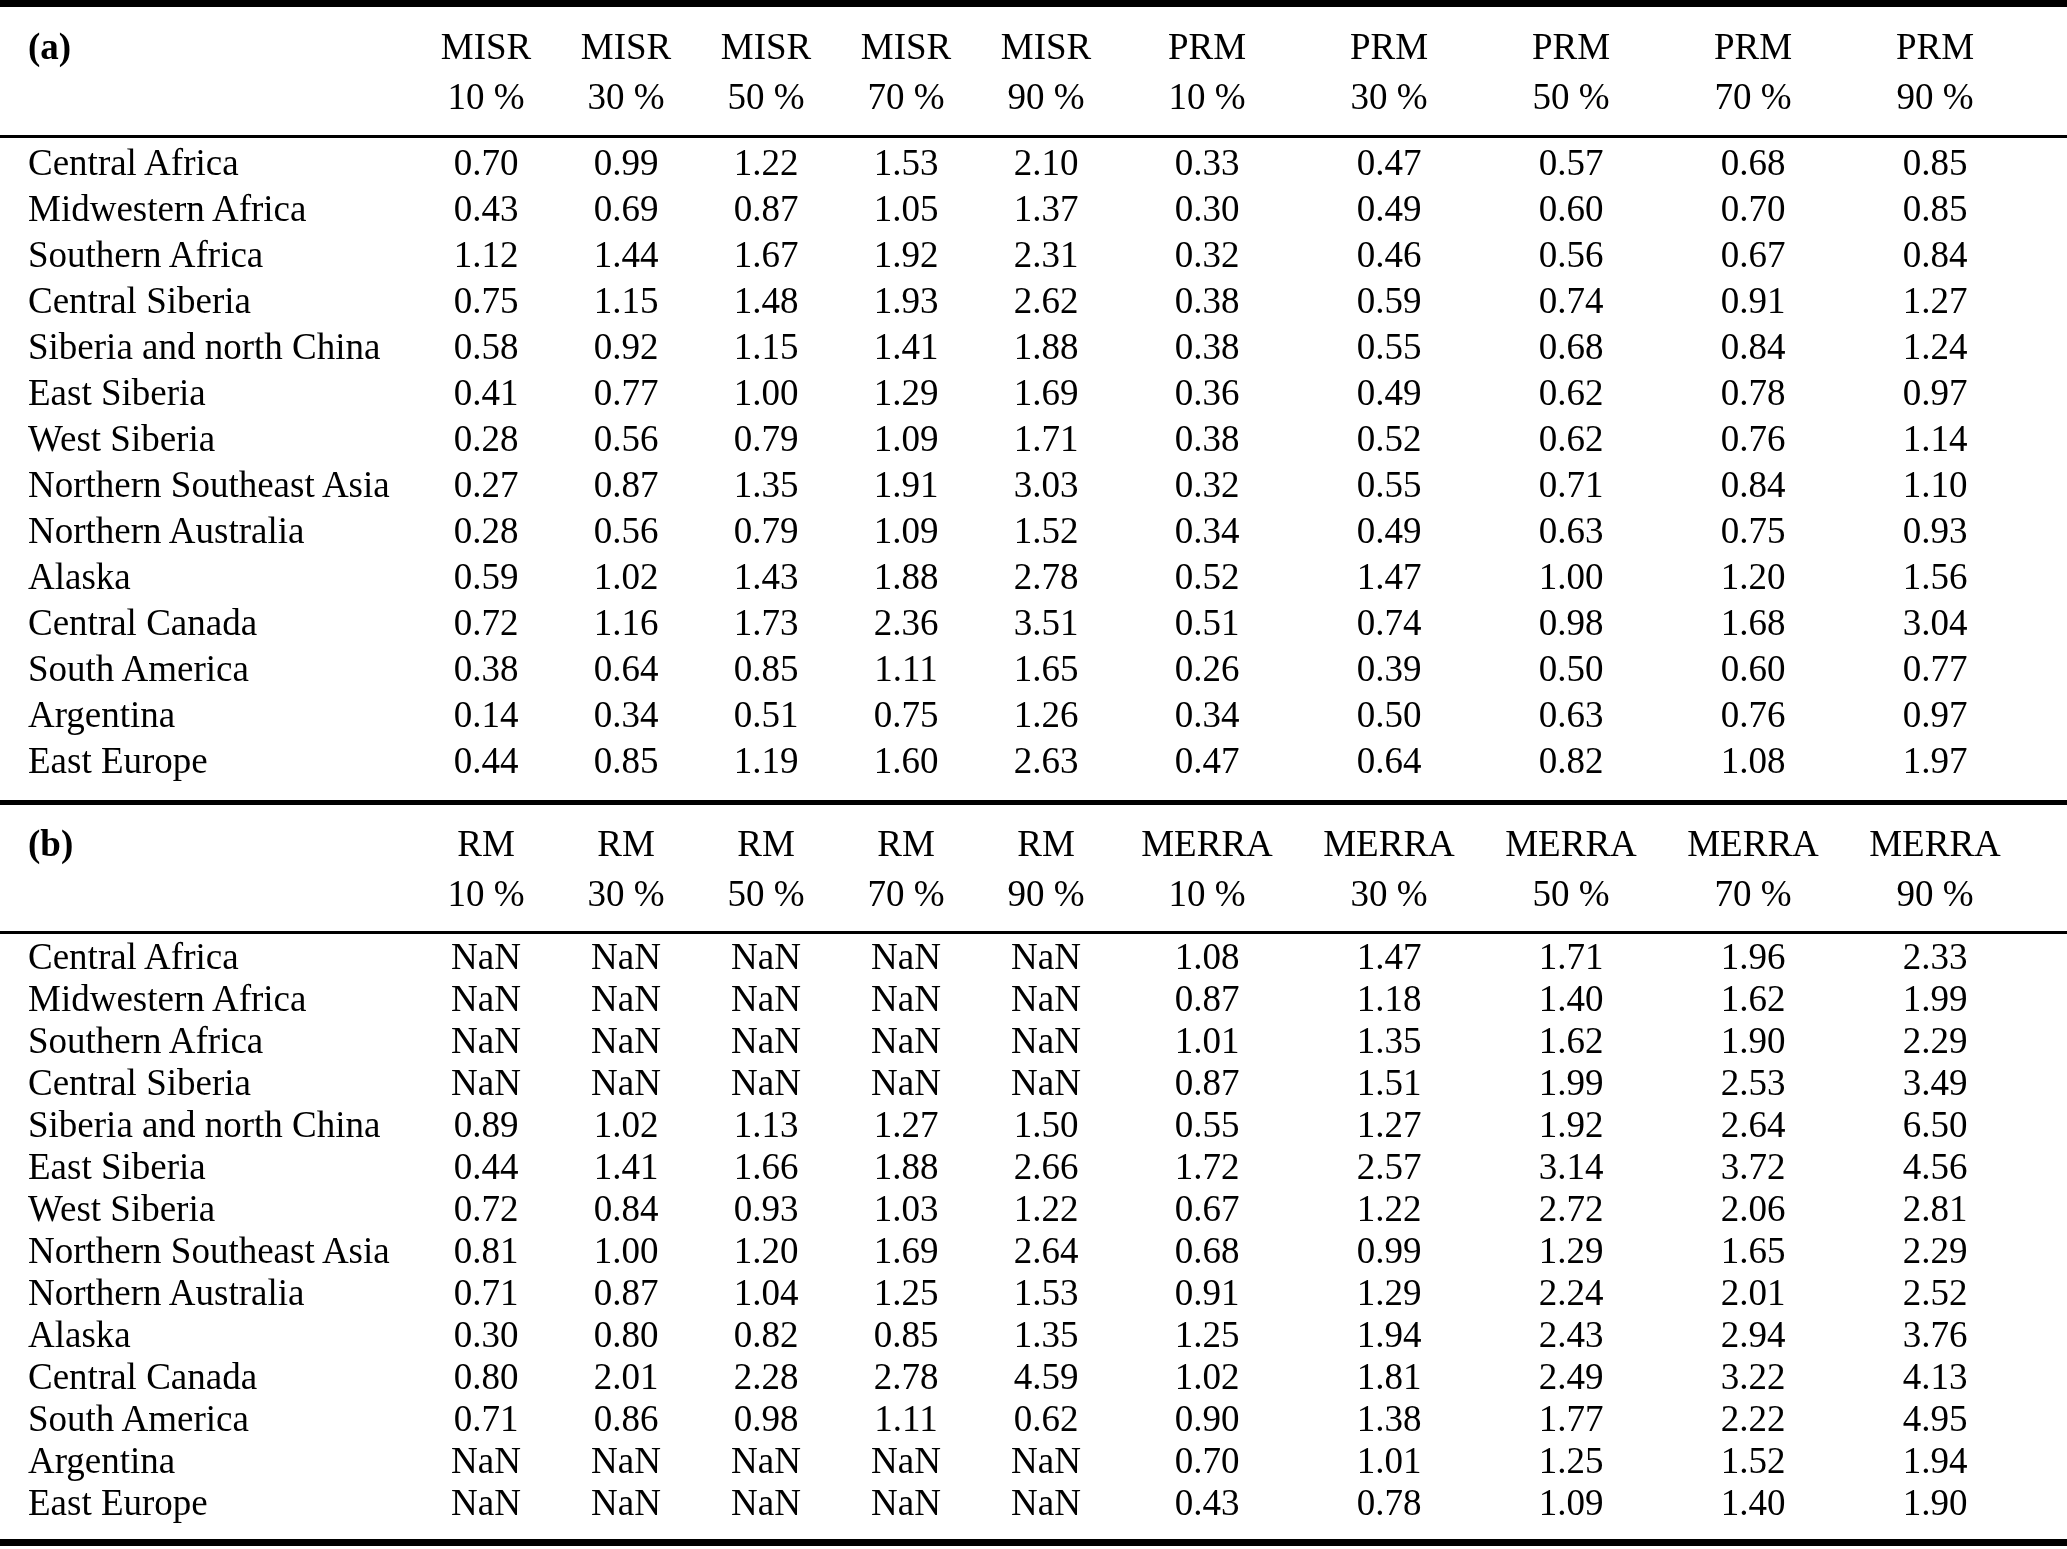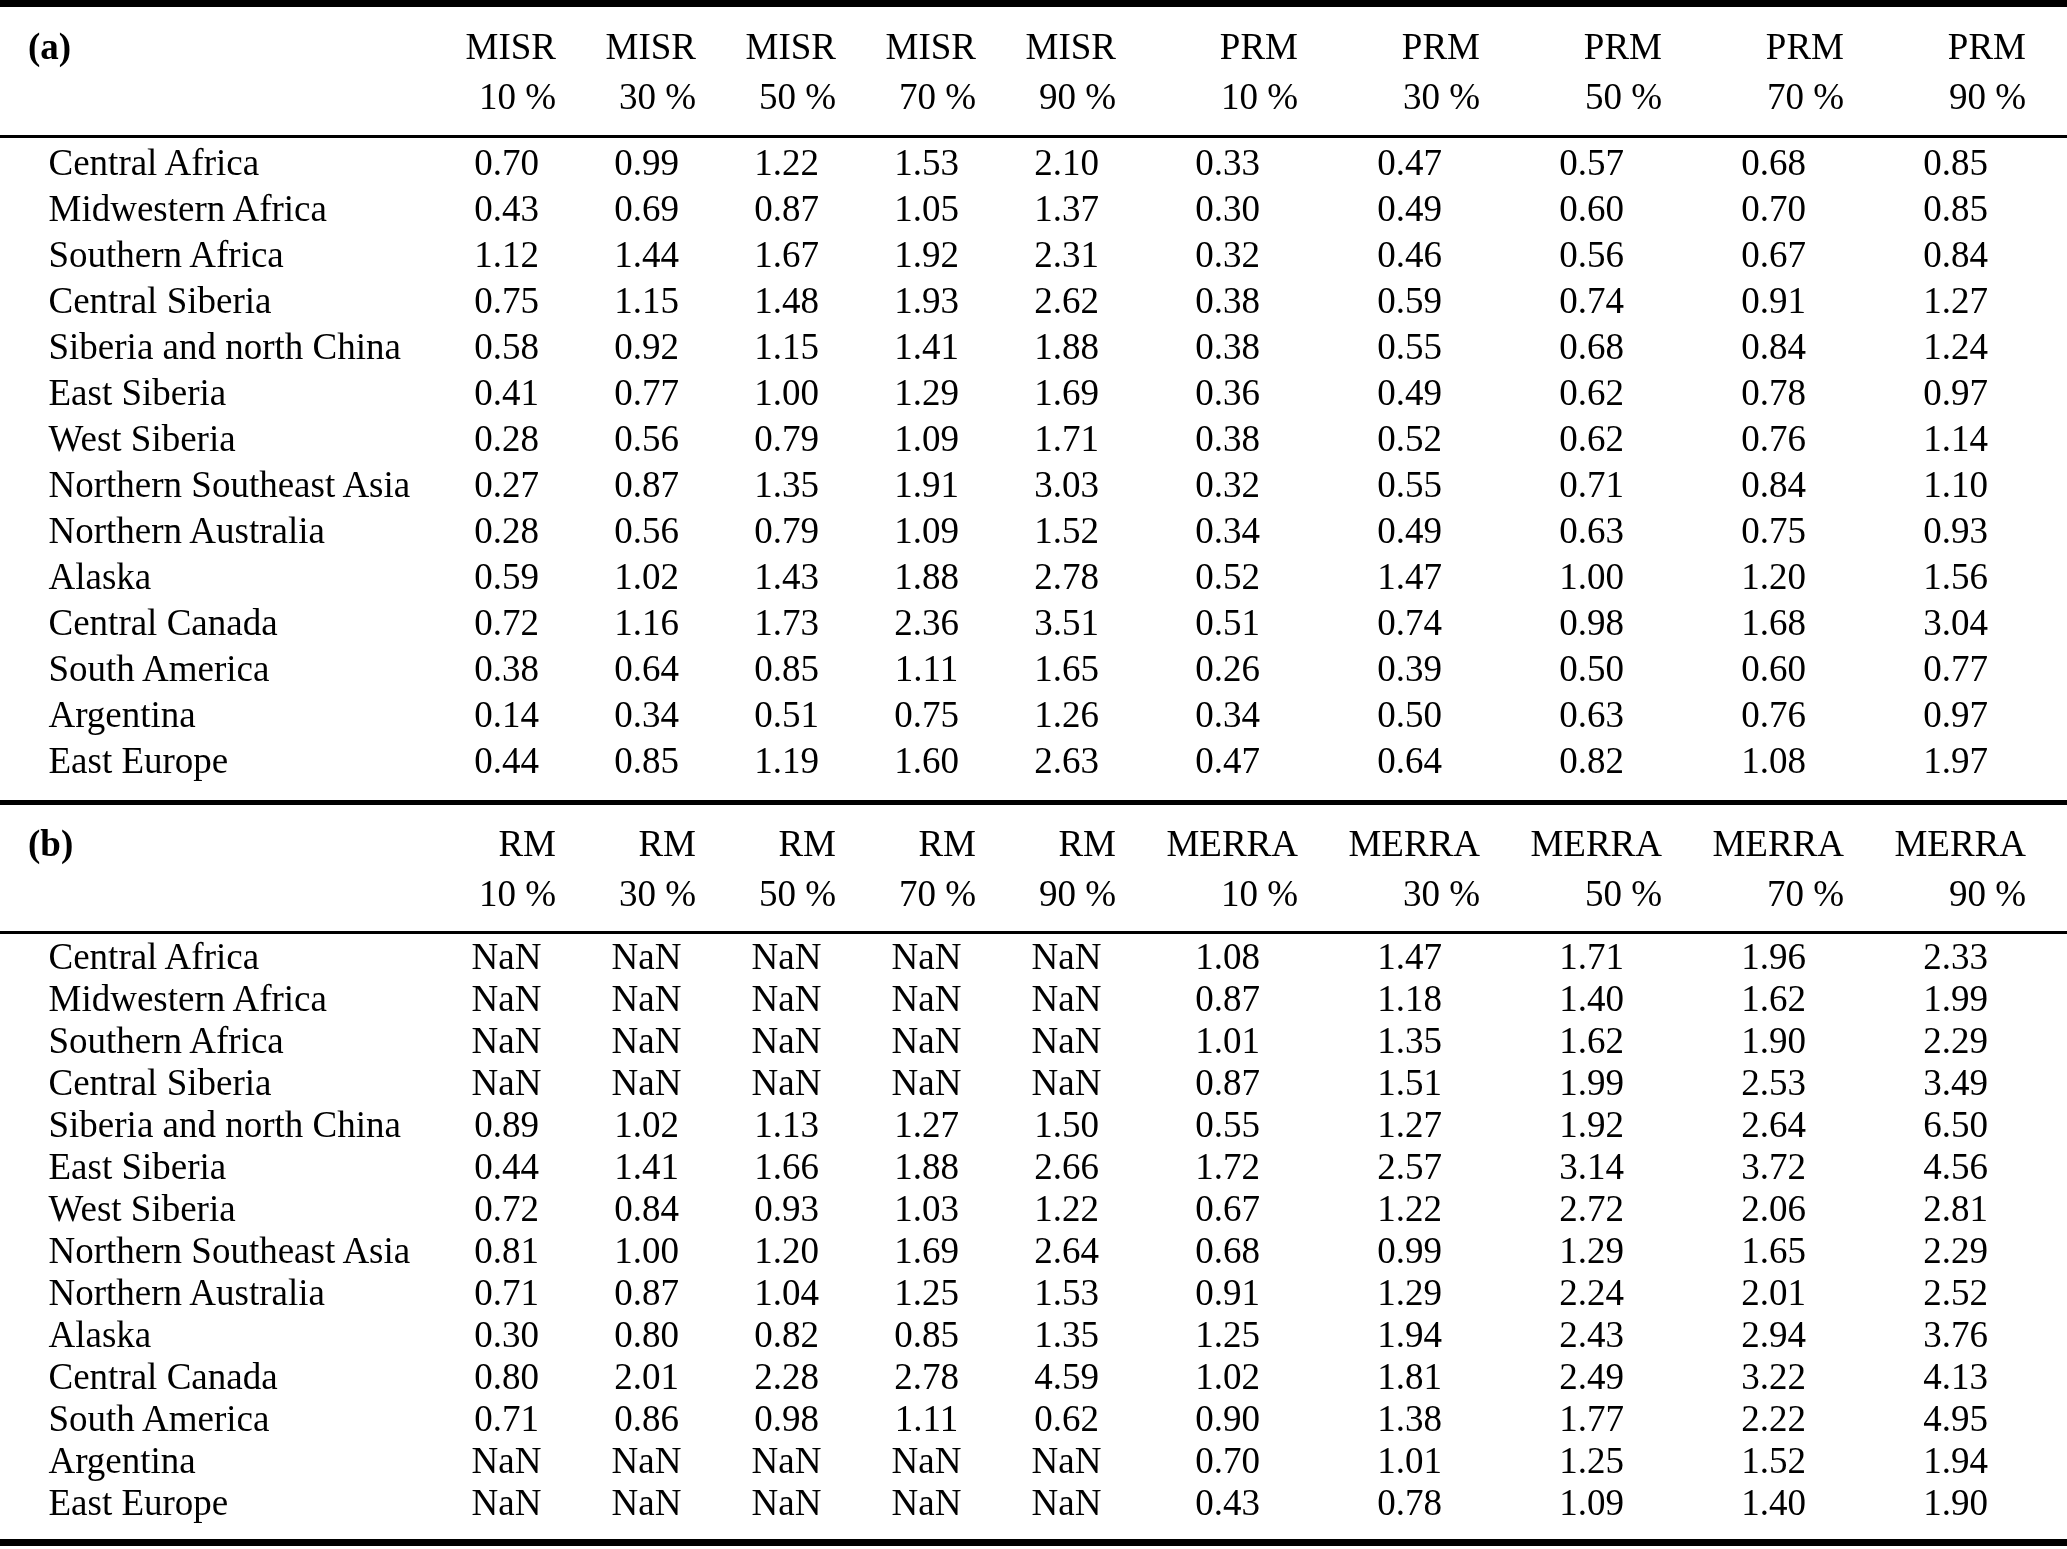--- a/index.html
+++ b/index.html
@@ -37,22 +37,22 @@
     padding-left: 28px;
     text-align: left;
     white-space: nowrap;
   }
   .num-cell { width: 140px; text-align: center; }
   .grp2 { width: 182px; }
   .section-label {
     font-weight: bold;
     line-height: 50px;
   }
-  .hdr-name, .hdr-pct { line-height: 50px; text-align: right; }
-  .row { display: flex; justify-content: center; }
+  .hdr-name, .hdr-pct { line-height: 50px; }
+  .row { display: flex; }
   .body-a { padding-bottom: 16px; }
   .body-b { padding-bottom: 15px; }
   .body-a .row { height: 46px; line-height: 46px; }
   .body-b .row { height: 42px; line-height: 42px; }
   .body-a, .body-b { padding-top: 2px; }
 </style>
 </head>
 <body>
 
 <div class="table-root" id="table-root">

